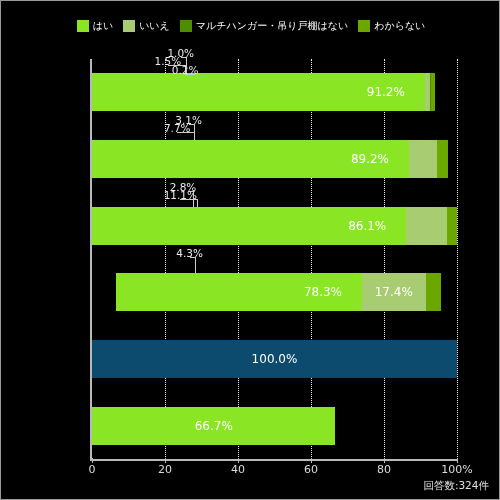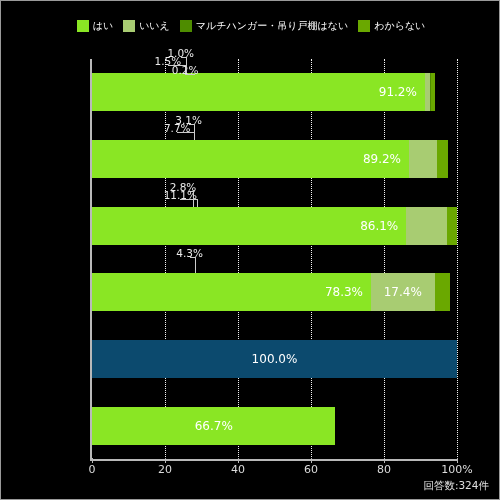--- a/index.html
+++ b/index.html
@@ -80,21 +80,21 @@
     overflow:visible;
     box-sizing:border-box;
   }
   .seg-label{
     color:#ffffff;
     font-size:12px;
     white-space:nowrap;
     pointer-events:none;
   }
   .seg-label.inside-right{
-    position:absolute;right:8px;
+    position:absolute;right:20px;
   }
 
   
   .callout{
     position:absolute;
     color:#e9e9e9;
     font-size:10.5px;
     white-space:nowrap;
     transform:translateX(-50%);
   }
@@ -180,21 +180,21 @@
           <div class="seg" style="width: 11.315px; background: rgb(106, 168, 0);"></div>
         </div>
         <div class="row" style="top: 147.667px; height: 38px;">
           <div class="seg" style="width: 314.265px; background: rgb(138, 230, 36); padding-left: 18px;">
             <span class="seg-label inside-right">86.1%</span>
           </div>
           <div class="seg" style="width: 40.515px; background: rgb(168, 204, 114);"></div>
           <div class="seg" style="width: 10.22px; background: rgb(106, 168, 0);"></div>
         </div>
         <div class="row" style="top: 214.333px; height: 38px;">
-          <div class="seg" style="width: 279px; background: rgb(138, 230, 36);">
+          <div class="seg" style="width: 246px; background: rgb(138, 230, 36); margin-left: 24px;">
             <span class="seg-label inside-right">78.3%</span>
           </div>
           <div class="seg" style="width: 63.51px; background: rgb(168, 204, 114);">
             <span class="seg-label">17.4%</span>
           </div>
           <div class="seg" style="width: 15.695px; background: rgb(106, 168, 0);"></div>
         </div>
         <div class="row" style="top: 281px; height: 38px;">
           <div class="seg" style="width: 365px; background: #0c4a6e;">
             <span class="seg-label">100.0%</span>

